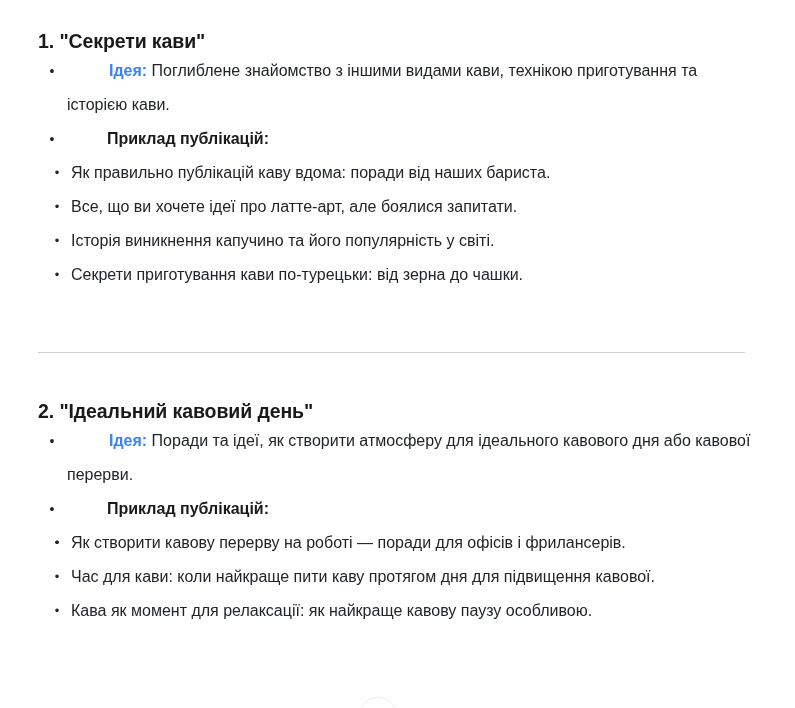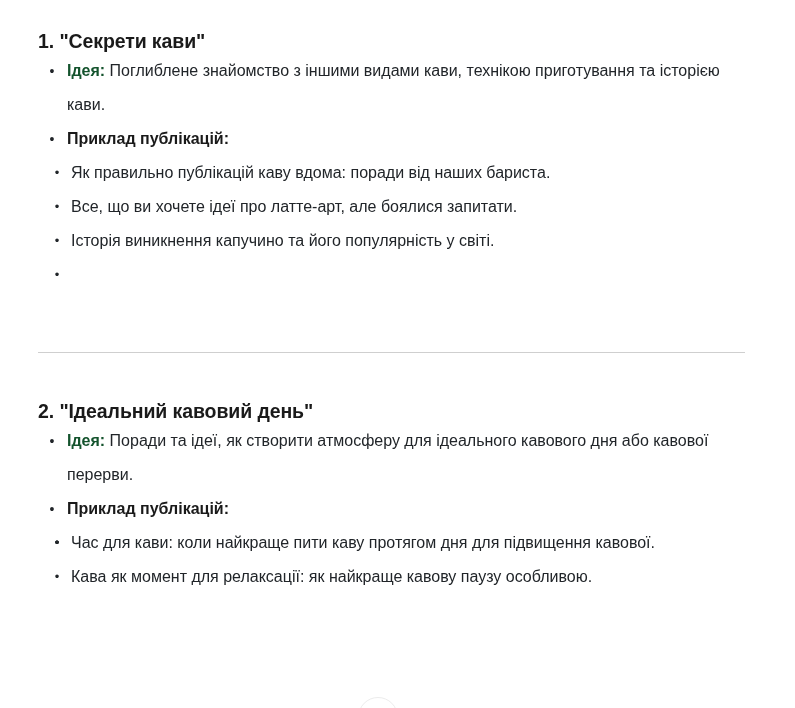--- a/index.html
+++ b/index.html
@@ -86,24 +86,25 @@
     top: 0;
     width: 10px;
     text-align: center;
     font-size: 13px;
     line-height: 34px;
     color: #212529;
   }
 
   .lead {
     font-weight: bold;
-    color: #14532d;
+    color: #3b82f6;
+    margin-left: 42px;
   }
   .bullet-text { font-weight: normal; }
-  .bold-item { font-weight: bold; color: #1a1a1a; }
+  .bold-item { font-weight: bold; color: #1a1a1a; margin-left: 40px; }
 
   .block-idea   { margin-top: 17px; }
   .block-prykl  { margin-top: 9px; }
   .nested-wrap  { margin-top: 6px; }
   .nested-wrap-2 { margin-top: 3px; }
 
   hr.divider {
     position: absolute;
     left: 38px;
     top: 352px;
@@ -163,20 +164,21 @@
       <li>
         <span class="marker">•</span>
         <span>Все, що ви хочете ідеї про латте-арт, але боялися запитати.</span>
       </li>
       <li>
         <span class="marker">•</span>
         <span>Історія виникнення капучино та його популярність у світі.</span>
       </li>
       <li>
         <span class="marker">•</span>
+        <span>Секрети приготування кави по-турецьки: від зерна до чашки.</span>
       </li>
     </ul>
 
   </div>
 
   <hr class="divider">
 
   <div class="sec2-wrap">
 
     <h2 class="section-heading sec2-heading">2. "Ідеальний кавовий день"</h2>
@@ -194,20 +196,21 @@
         <span class="bold-item">Приклад публікацій:</span>
       </li>
     </ul>
 
     <ul class="level2 nested-wrap-2">
       <li>
         <span class="marker">•</span>
       </li>
       <li>
         <span class="marker">•</span>
+        <span>Як створити кавову перерву на роботі — поради для офісів і фрилансерів.</span>
       </li>
       <li>
         <span class="marker">•</span>
         <span>Час для кави: коли найкраще пити каву протягом дня для підвищення кавової.</span>
       </li>
       <li>
         <span class="marker">•</span>
         <span>Кава як момент для релаксації: як найкраще кавову паузу особливою.</span>
       </li>
     </ul>

